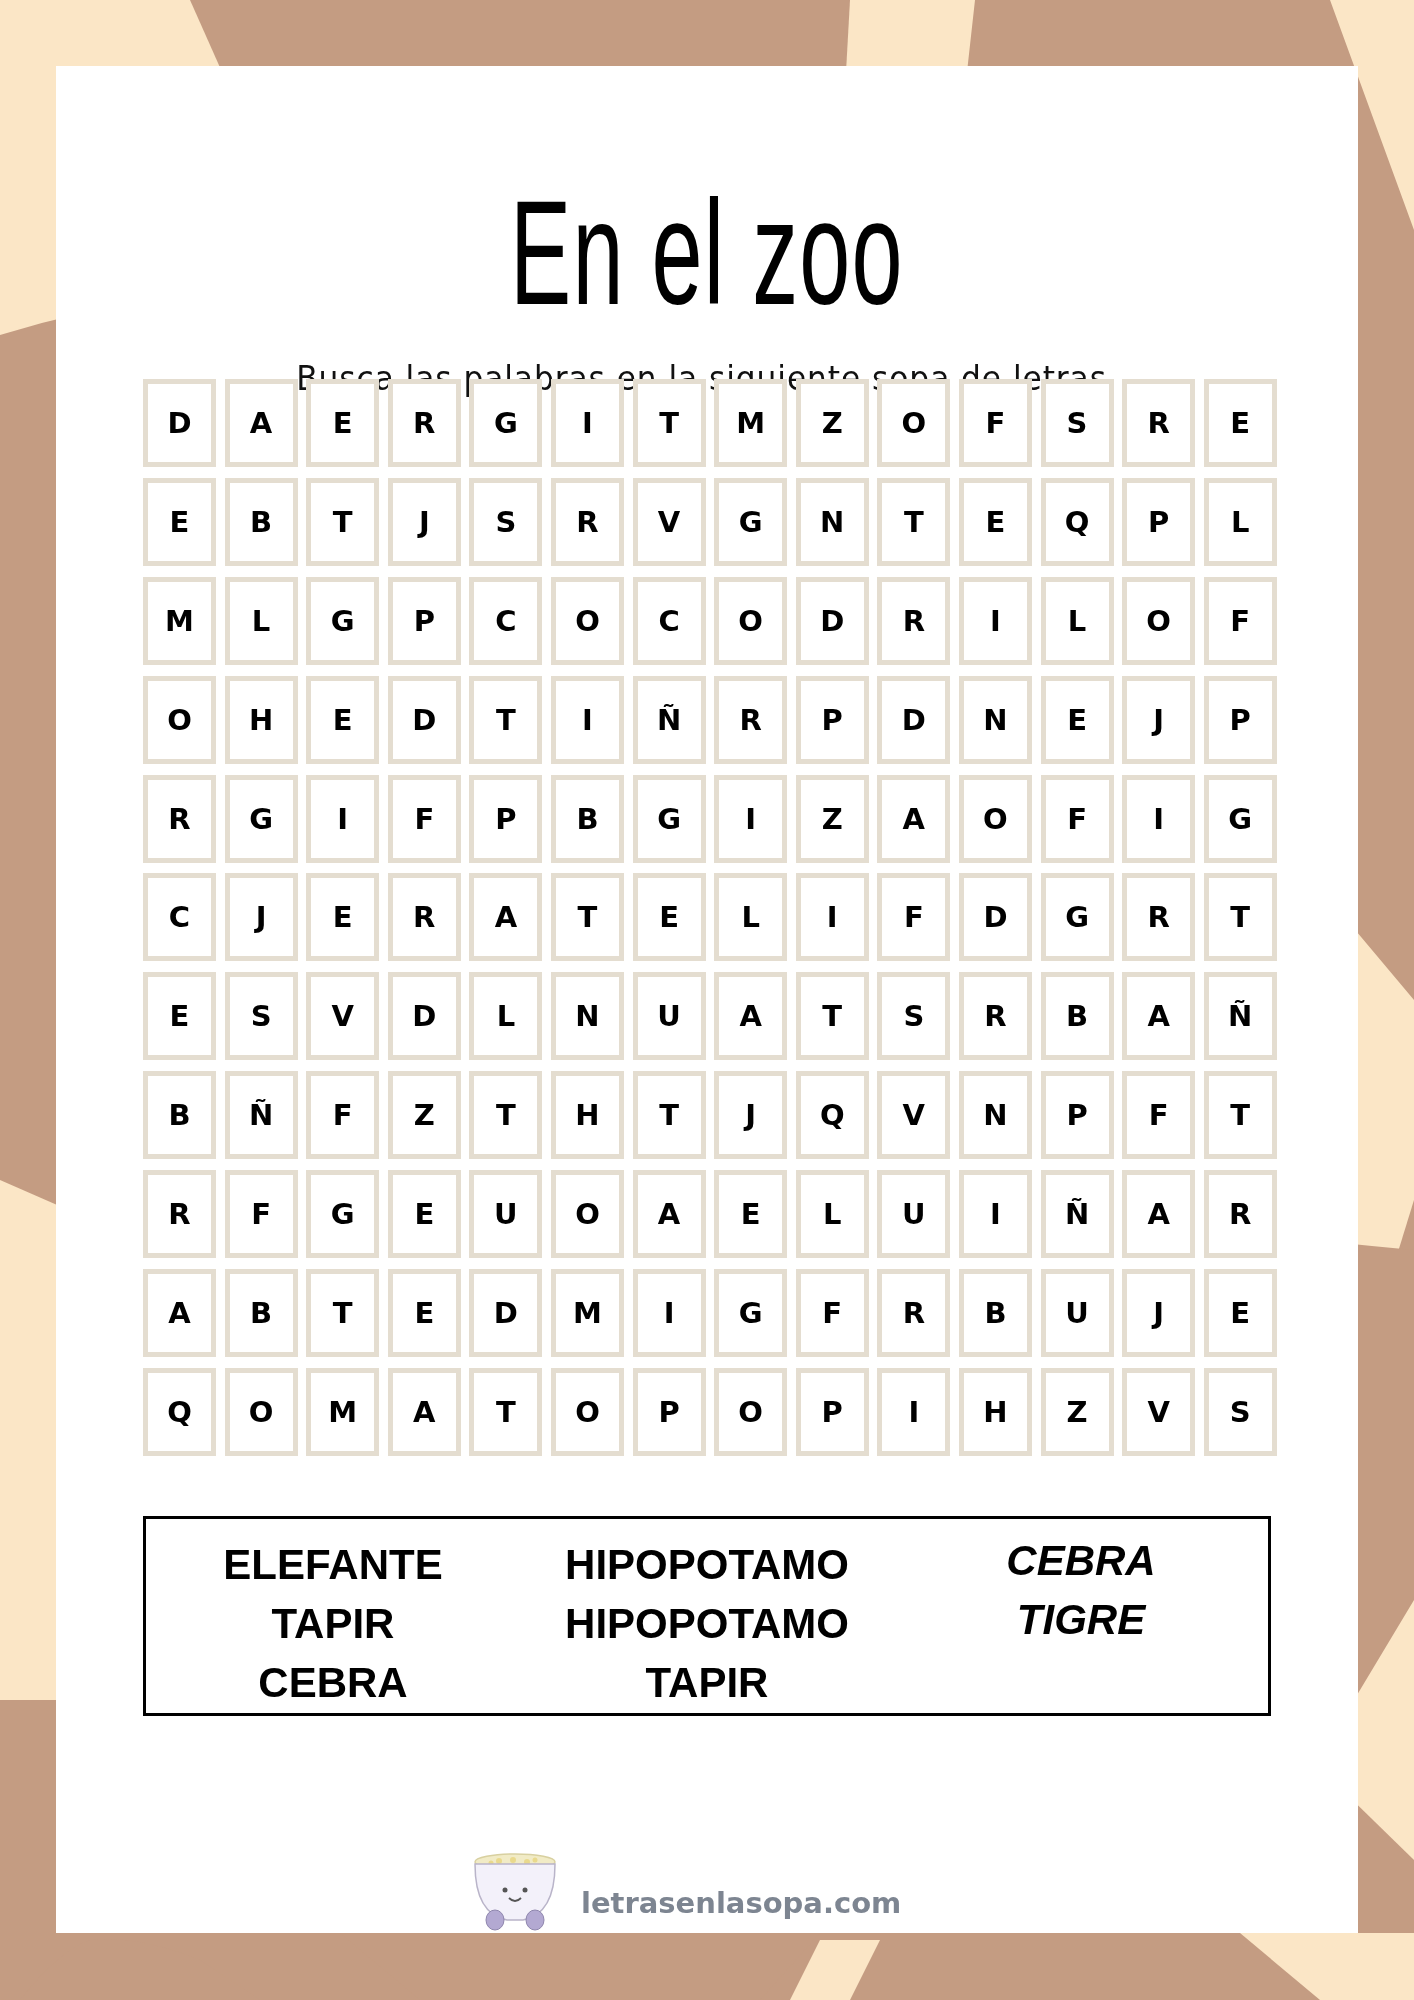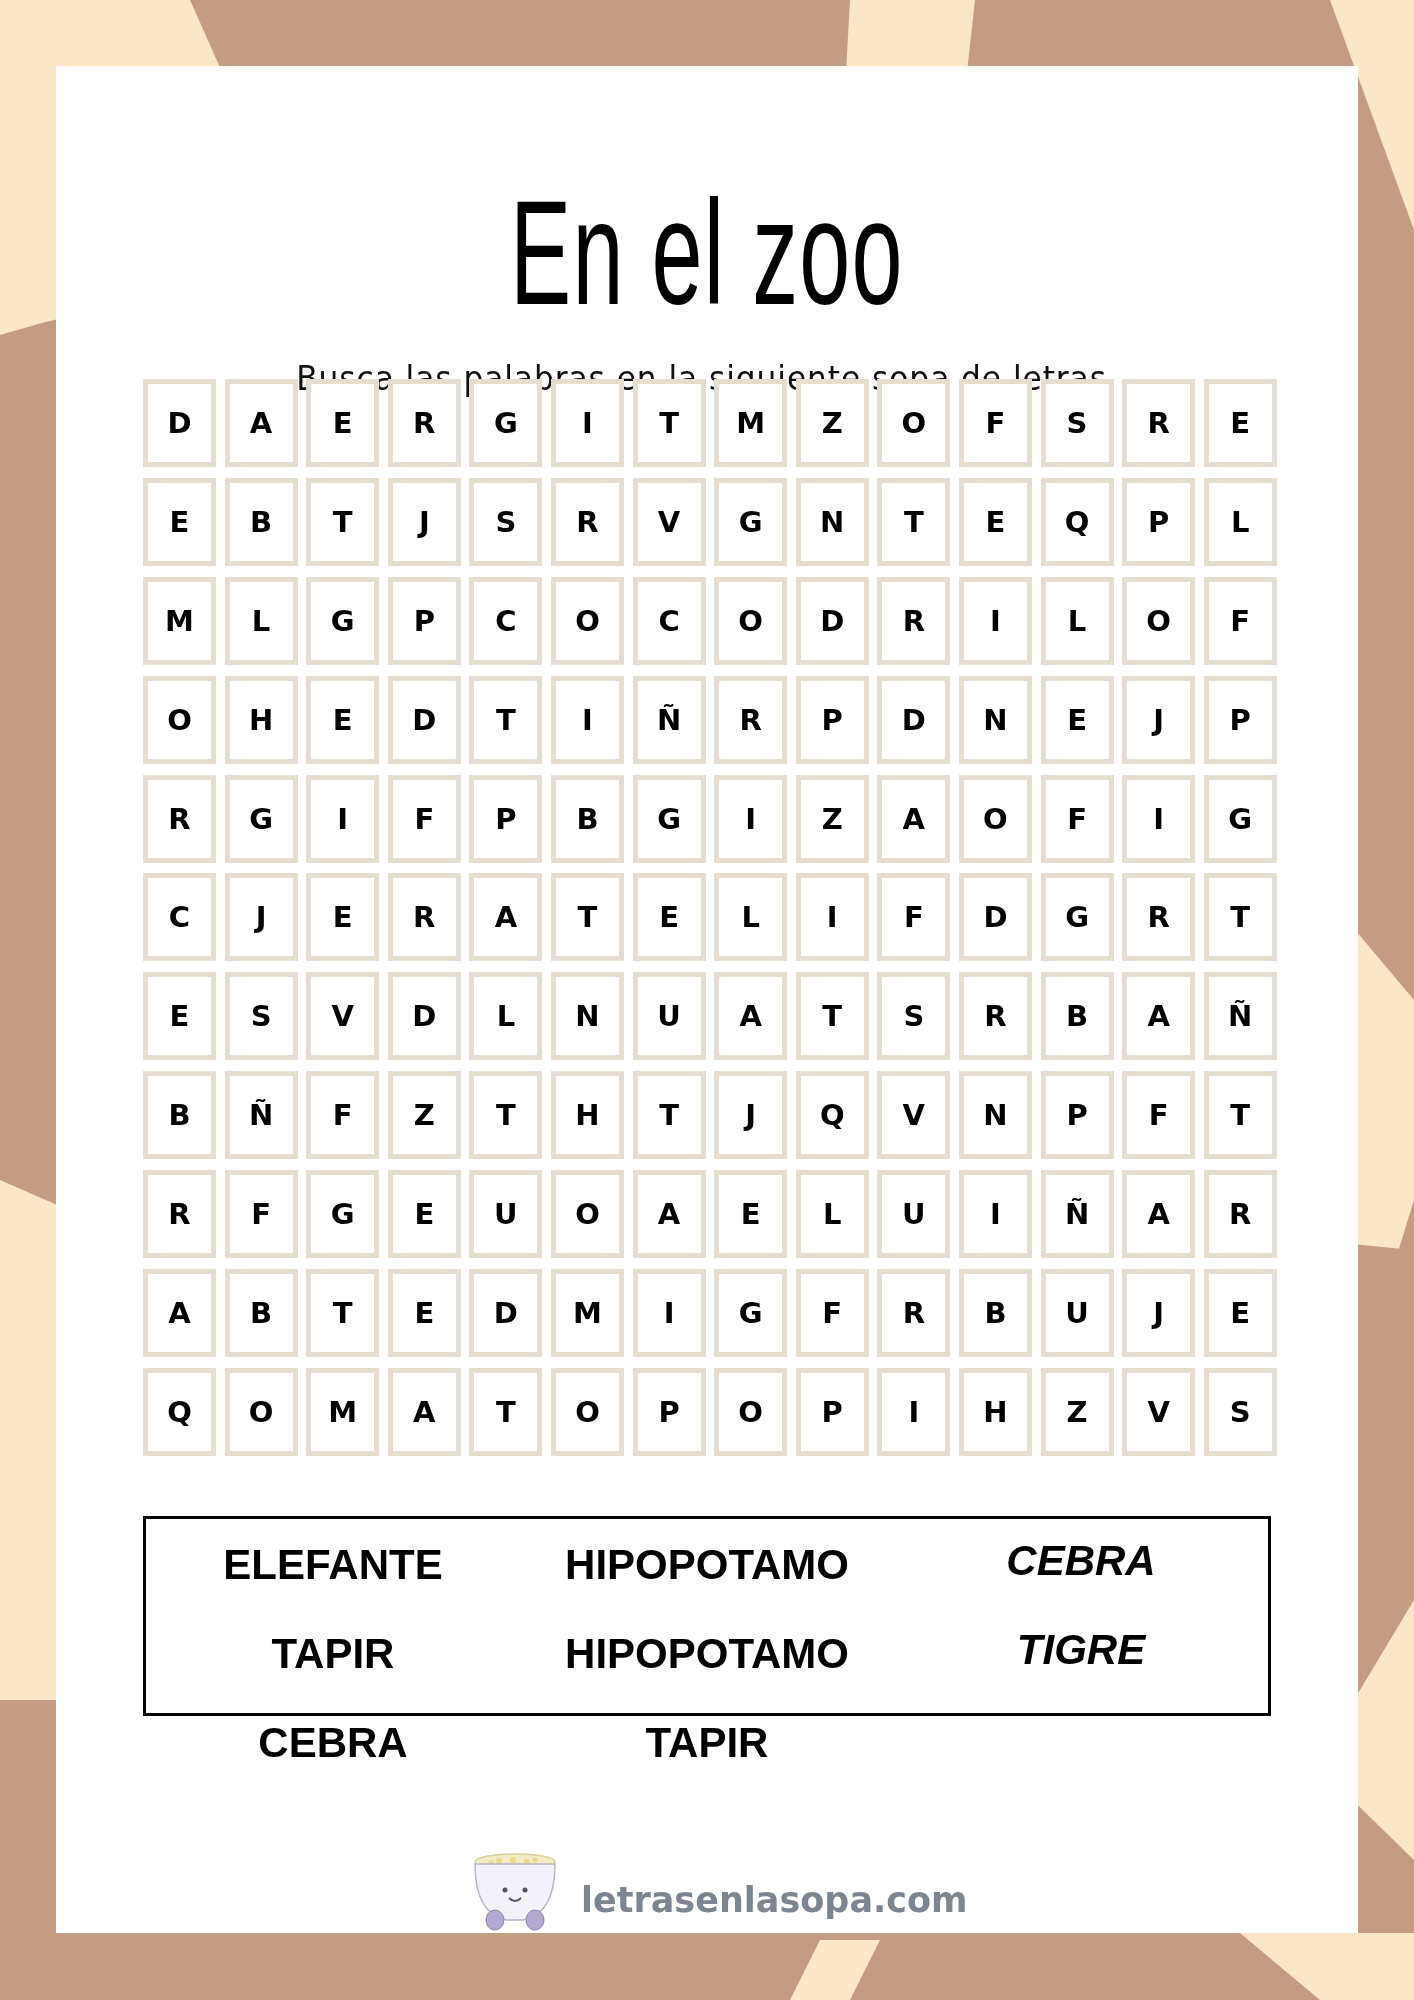--- a/index.html
+++ b/index.html
@@ -4,24 +4,24 @@
 <style>
   html, body { margin:0; padding:0; }
   body { width:1414px; height:2000px; position:relative; overflow:hidden; background:#fbe6c6; font-family:"Liberation Sans", sans-serif; }
   .bg { position:absolute; left:0; top:0; width:1414px; height:2000px; }
   .card { position:absolute; left:56px; top:66px; width:1302px; height:1867px; background:#ffffff; }
   .title { position:absolute; left:0; width:100%; top:112px; text-align:center; font-family:"Liberation Sans Narrow","Liberation Sans", sans-serif; font-size:148px; line-height:150px; color:#000; transform:scaleX(0.62); transform-origin:center; letter-spacing:2px; }
   .subtitle { position:absolute; left:0; width:100%; top:292px; text-align:center; font-family:"DejaVu Sans", sans-serif; font-size:34px; color:#111; font-weight:normal; letter-spacing:1px; transform:scaleX(0.92); }
   .grid { position:absolute; left:143px; top:379px; display:grid; grid-template-columns:repeat(14, 73px); grid-auto-rows:88px; column-gap:8.6px; row-gap:10.9px; }
   .cell { box-sizing:border-box; width:73px; height:88px; border:5px solid #e4ddd0; background:#fff; display:flex; align-items:center; justify-content:center; font-family:"DejaVu Sans", sans-serif; font-weight:bold; font-size:29px; color:#000; }
   .wordbox { position:absolute; left:143px; top:1516px; width:1128px; height:200px; box-sizing:border-box; border:3px solid #000; display:grid; grid-template-columns:1fr 1fr 1fr; padding:16px 0 0 0; }
-  .wordcol { display:flex; flex-direction:column; align-items:center;gap:30px; }
+  .wordcol { display:flex; flex-direction:column; align-items:center; }
   .word { font-family:"Liberation Sans", sans-serif; font-weight:bold; font-size:42px; line-height:59px; color:#000; }
   .footer { position:absolute; left:469px; top:1852px; display:flex; align-items:flex-end; gap:20px; }
-  .footer-text { font-family:"DejaVu Sans", sans-serif; font-weight:bold; font-size:35px; color:#7d8591; margin-bottom:12px; }
+  .footer-text { font-family:"DejaVu Sans", sans-serif; font-weight:bold; font-size:29px; color:#7d8591; margin-bottom:12px; }
 </style>
 </head>
 <body>
 
 <svg class="bg" viewBox="0 0 1414 2000" preserveAspectRatio="none">
   <rect x="0" y="0" width="1414" height="2000" fill="#fbe6c6"></rect>
   <polygon points="190,0 850,0 840,180 270,180" fill="#c49c82"></polygon>
   <polygon points="975,0 1330,0 1414,230 1414,1000 1330,900 1300,180 955,180" fill="#c49c82"></polygon>
   <path d="M0,335 Q80,310 160,300 L160,1250 L0,1180 Z" fill="#c49c82"></path>
   <path d="M0,1000 L0,1310 L80,1400 L60,1500 L0,1480 Z" fill="#fbe6c6"></path>

